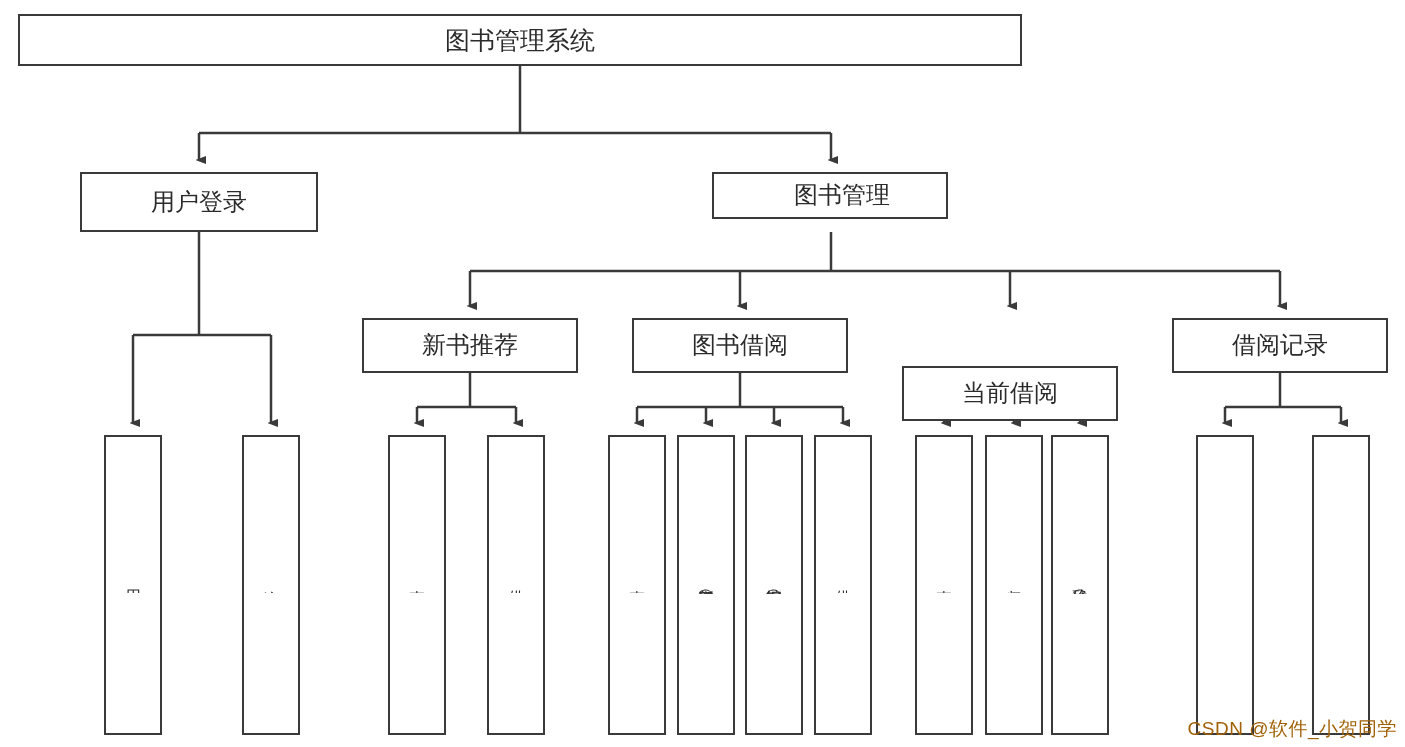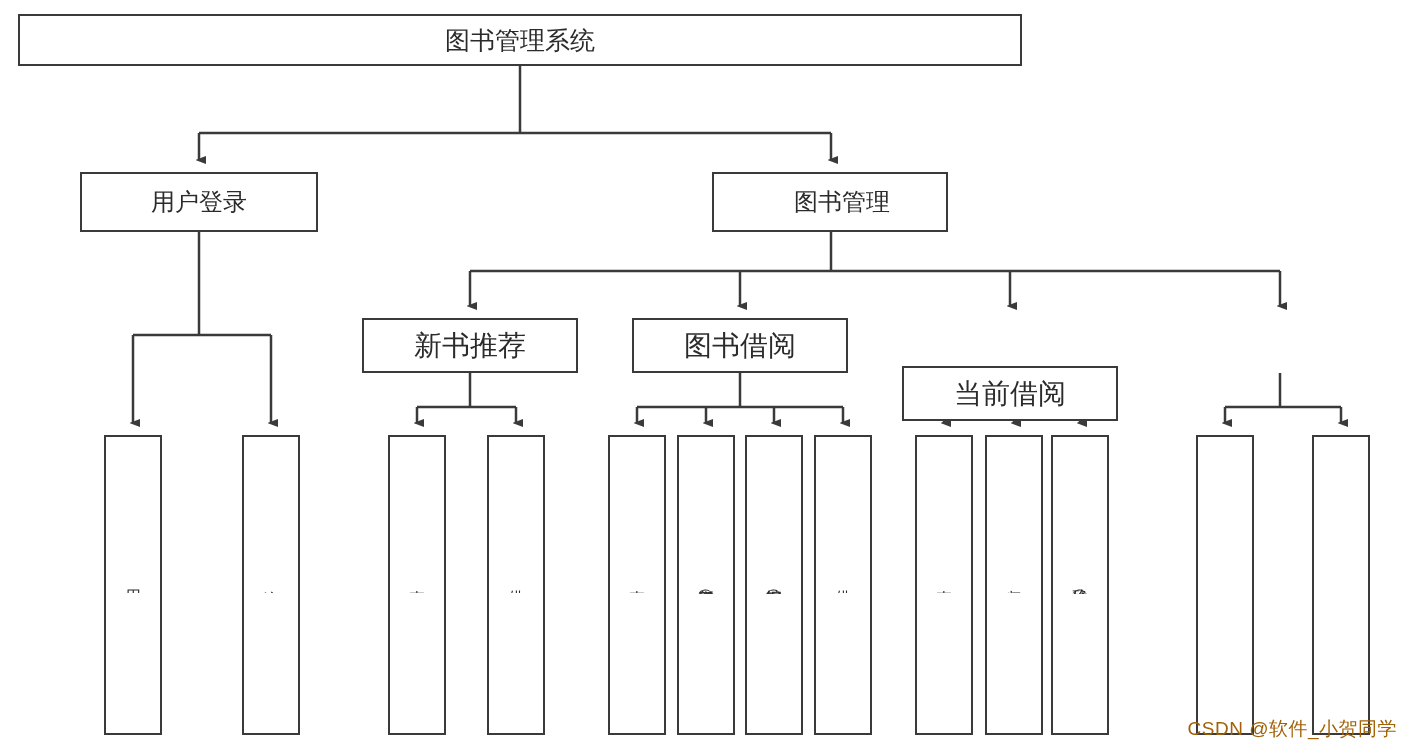--- a/index.html
+++ b/index.html
@@ -30,21 +30,21 @@
     box-sizing: border-box;
     background: #ffffff;
     border: 2.5px solid #3a3a3a;
     display: flex;
     align-items: center;
     justify-content: center;
     color: #2b2b2b;
   }
   .node.level0 { font-size: 25px; }
   .node.level1 { font-size: 24px; }
-  .node.level2 { font-size: 28px; }
+  .node.level2 { font-size: 24px; }
   .node-label {
     display: block;
     line-height: 1.12;
     white-space: nowrap;
   }
   
   .node.leaf {
     align-items: center;
     justify-content: center;
     padding: 4px 0;
@@ -127,33 +127,36 @@
     </g>
   </svg>
 
   <div class="node level0" style="left:18px; top:14px; width:1004px; height:52px;">
     <span class="node-label">图书管理系统</span>
   </div>
 
   <div class="node level1" style="left:80px; top:172px; width:238px; height:60px;">
     <span class="node-label">用户登录</span>
   </div>
-  <div class="node level1" style="left:712px; top:172px; width:236px; height:60px;padding-left:24px;">
+  <div class="node level1" style="left:712px; top:172px; width:236px; height:47px;padding-left:24px;">
     <span class="node-label">图书管理</span>
   </div>
 
   <div class="node level2" style="left:362px; top:318px; width:216px; height:55px;">
     <span class="node-label">新书推荐</span>
   </div>
   <div class="node level2" style="left:632px; top:318px; width:216px; height:55px;">
     <span class="node-label">图书借阅</span>
   </div>
   <div class="node level2" style="left:902px; top:318px; width:216px; height:55px;margin-top:48px;">
     <span class="node-label">当前借阅</span>
   </div>
+  <div class="node level2" style="left:1172px; top:318px; width:216px; height:55px;">
+    <span class="node-label">借阅记录</span>
+  </div>
 
   <div class="node leaf" style="left:104px; top:435px; width:58px; height:300px;">
     <span class="node-label">用户登录</span>
   </div>
   <div class="node leaf" style="left:242px; top:435px; width:58px; height:300px;">
     <span class="node-label">注销登录</span>
   </div>
 
   <div class="node leaf" style="left:388px; top:435px; width:58px; height:300px;">
     <span class="node-label">查询图书</span>

